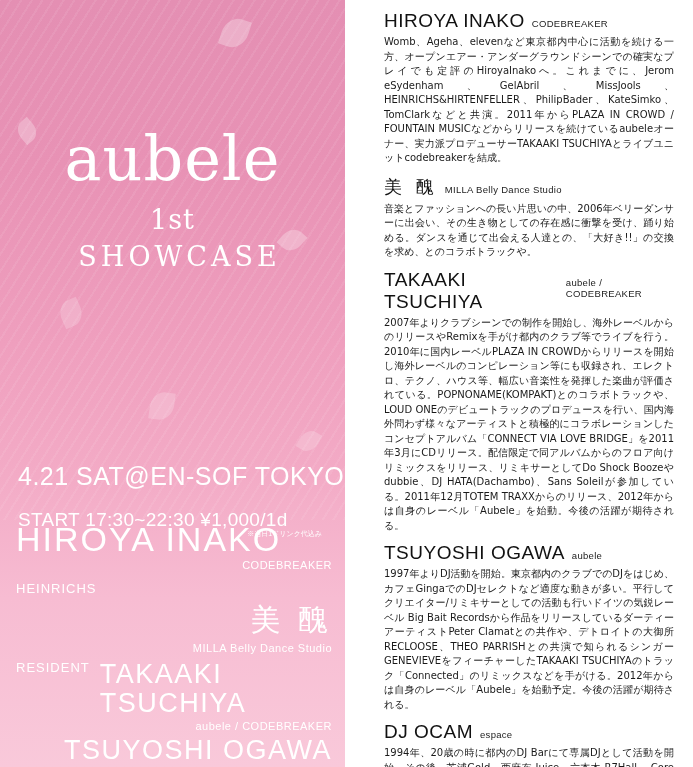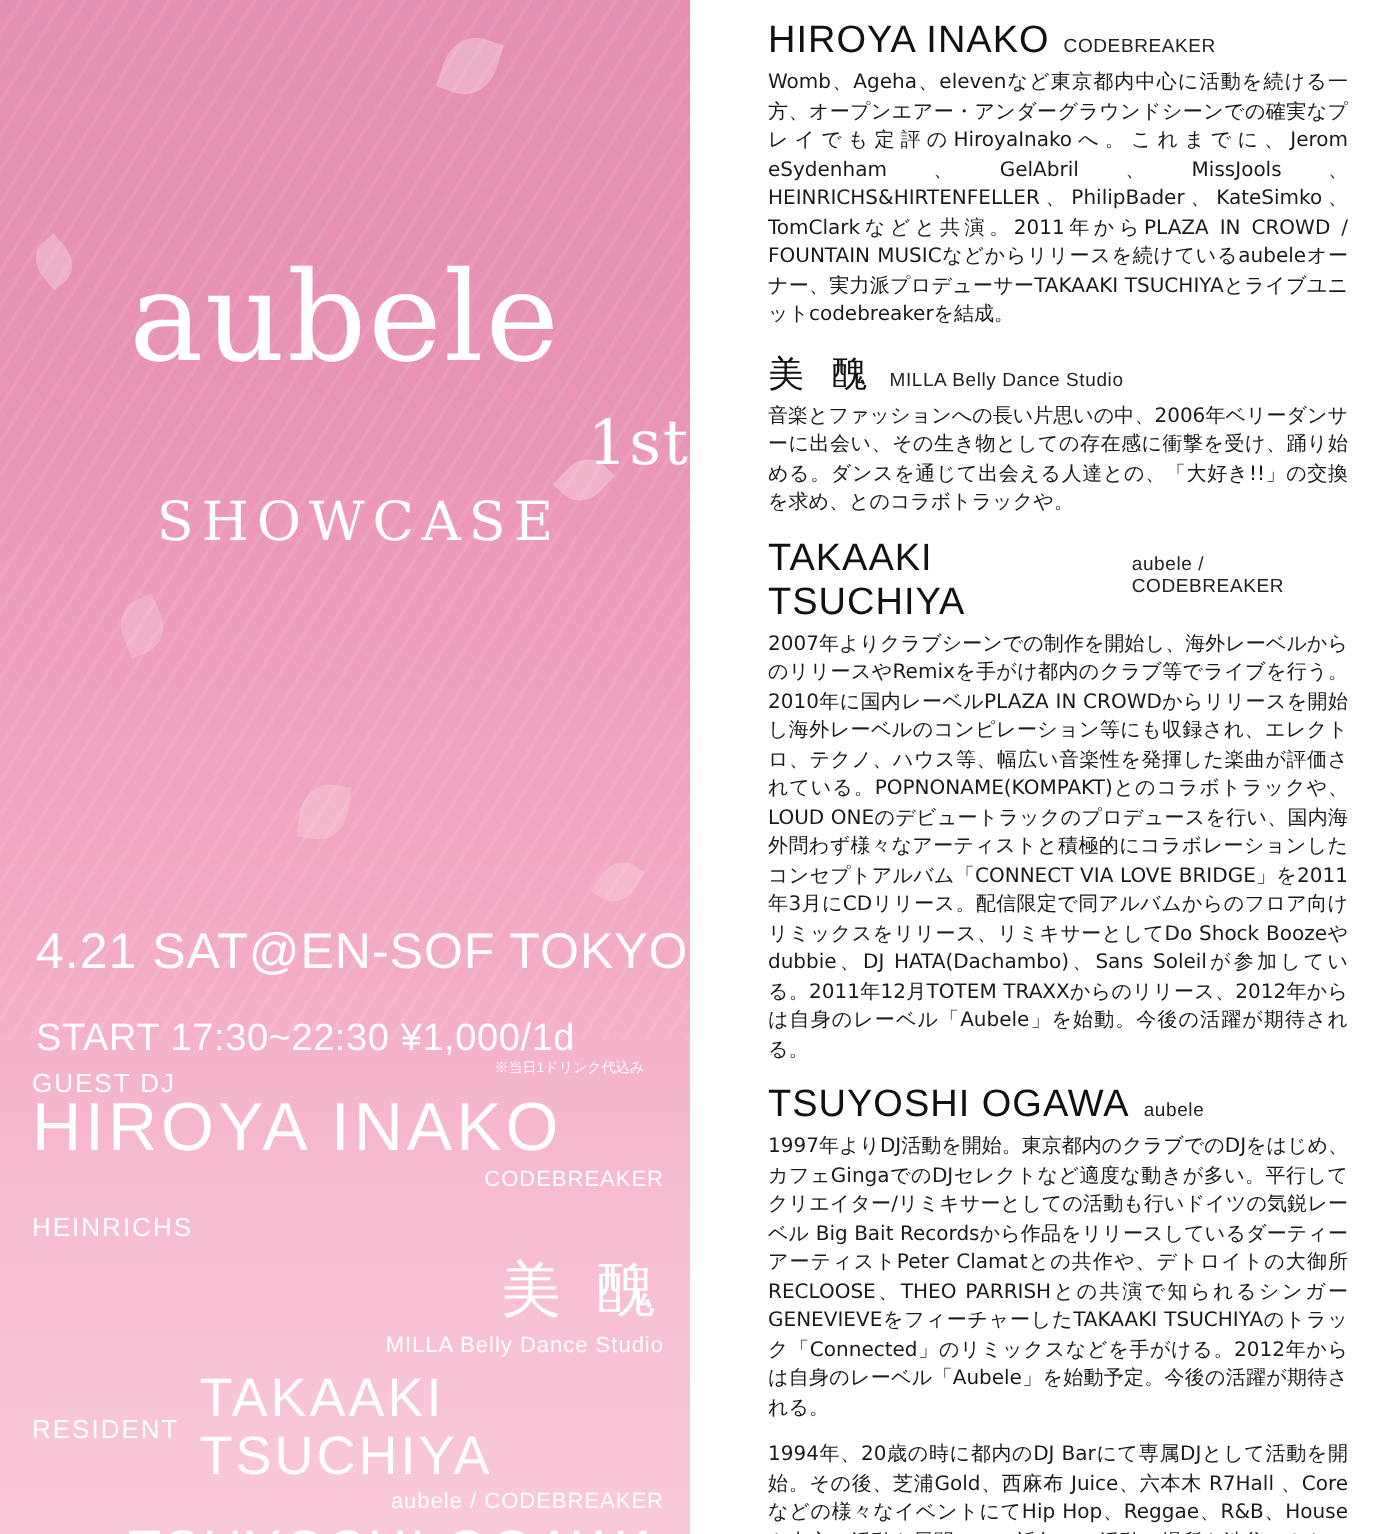--- a/index.html
+++ b/index.html
@@ -55,25 +55,24 @@
   .logo-aubele {
     font-family: "DejaVu Serif", serif;
     font-size: 62px;
     letter-spacing: 1px;
     color: #ffffff;
     line-height: 1;
     font-weight: normal;
   }
   .logo-first {
     font-family: "DejaVu Serif", serif;
-    font-size: 31px;
+    font-size: 27px;
     color: #ffffff;
     margin-top: 14px;
     letter-spacing: 1px;
-    text-align: right;
   }
   .logo-showcase {
     font-family: "DejaVu Serif", serif;
     font-size: 27px;
     color: #ffffff;
     margin-top: 6px;
     letter-spacing: 4px;
     padding-left: 14px;
   }
 
@@ -132,21 +131,21 @@
   }
   .lu-jp {
     font-family: "DejaVu Sans", sans-serif;
     font-size: 30px;
     text-align: right;
     letter-spacing: 4px;
     margin-top: 4px;
   }
   .row-role-name {
     display: flex;
-    align-items: center;
+    align-items: flex-start;
     gap: 10px;
   }
   .lu-name-mid {
     font-size: 27px;
     letter-spacing: 1.5px;
     line-height: 1.1;
   }
   .lu-name-right {
     font-size: 27px;
     letter-spacing: 1.5px;
@@ -240,21 +239,20 @@
 
     <div class="date-block">
       <div class="date-line">4.21  SAT@EN-SOF TOKYO</div>
       <div class="time-line">START 17:30~22:30 ¥1,000/1d</div>
       <div class="note-line">※当日1ドリンク代込み</div>
     </div>
 
     <div class="lineup">
 
       <div>
-        <div class="lu-role">GUEST DJ</div>
         <div class="lu-name-big">HIROYA  INAKO</div>
         <div class="lu-sub">CODEBREAKER</div>
       </div>
 
       <div style="margin-top:8px;">
         <div class="lu-role">HEINRICHS</div>
         <div class="lu-jp">美 醜</div>
         <div class="lu-sub">MILLA Belly Dance Studio</div>
       </div>
 
@@ -304,20 +302,24 @@
 
       <div class="artist-block">
         <div class="artist-head">
           <div class="artist-name">TSUYOSHI OGAWA</div>
           <div class="artist-tag">aubele</div>
         </div>
         <div class="artist-body">1997年よりDJ活動を開始。東京都内のクラブでのDJをはじめ、カフェGingaでのDJセレクトなど適度な動きが多い。平行してクリエイター/リミキサーとしての活動も行いドイツの気鋭レーベル Big Bait Recordsから作品をリリースしているダーティーアーティストPeter Clamatとの共作や、デトロイトの大御所 RECLOOSE、THEO PARRISHとの共演で知られるシンガー GENEVIEVEをフィーチャーしたTAKAAKI TSUCHIYAのトラック「Connected」のリミックスなどを手がける。2012年からは自身のレーベル「Aubele」を始動予定。今後の活躍が期待される。</div>
       </div>
 
       <div class="artist-block">
+        <div class="artist-head">
+          <div class="artist-name">DJ OCAM</div>
+          <div class="artist-tag">espace</div>
+        </div>
         <div class="artist-body">1994年、20歳の時に都内のDJ Barにて専属DJとして活動を開始。その後、芝浦Gold、西麻布 Juice、六本木 R7Hall 、Core などの様々なイベントにてHip Hop、Reggae、R&amp;B、Houseを中心に活動を展開。ここ近年は、活動の場所も渋谷へさらに広がり、Cafeや裏原ギャラリー、アパレルセレクトショップ「Shinzone」のBGM選曲も手掛けている。現在、レギュラーpartyとして渋谷KOARA、渋谷Secoにて活動。Club jazz、Latin house、Dub stepなど、ジャンルにとらわれない幅広い選曲で多くの支持を集めている。</div>
       </div>
 
     </div>
 
   </div>
 
 </div>
 
 </body></html>

